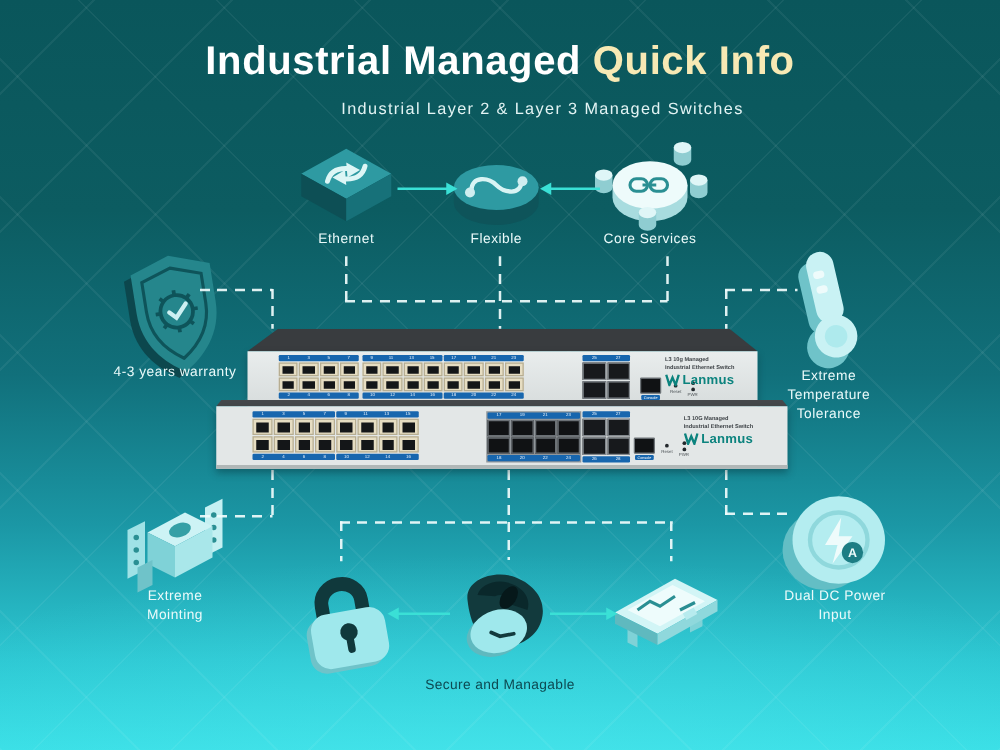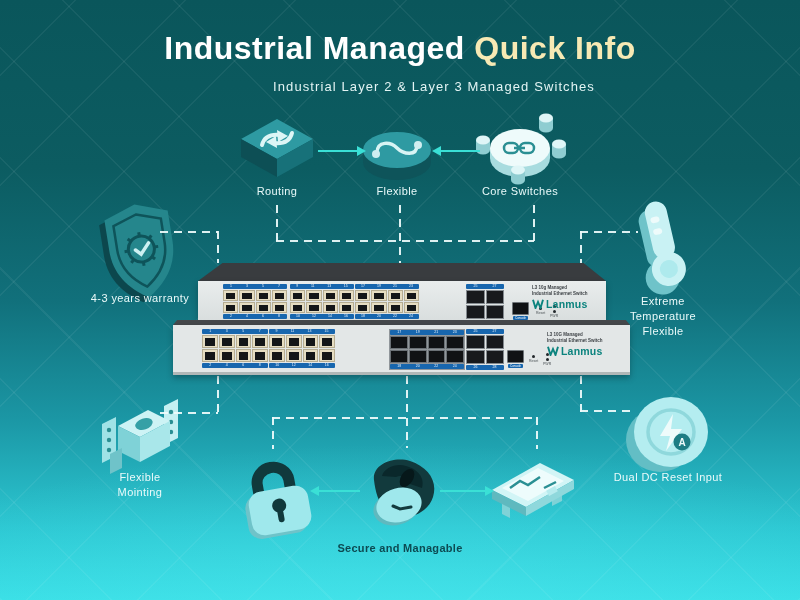--- a/index.html
+++ b/index.html
@@ -9,21 +9,21 @@
       radial-gradient(ellipse 120% 55% at 50% 108%, rgba(80,230,236,0.55), rgba(80,230,236,0) 62%),
       linear-gradient(180deg,#0a565b 0%,#0c5c61 28%,#11707b 50%,#1b97a5 70%,#2cc7d2 88%,#38dfe6 100%);}
   .bg::before{content:"";position:absolute;inset:0;
     background:
       repeating-linear-gradient(45deg, rgba(255,255,255,0.055) 0 1.5px, transparent 1.5px 78px),
       repeating-linear-gradient(-45deg, rgba(255,255,255,0.055) 0 1.5px, transparent 1.5px 78px);}
   .title{position:absolute;top:30px;left:0;width:800px;text-align:center;font-size:32px;font-weight:700;color:#ffffff;letter-spacing:0.5px;}
   .title .accent{color:#f7e9b4;}
   .subtitle{position:absolute;top:79px;left:0;width:800px;text-align:center;font-size:13px;color:#e3f4f4;letter-spacing:1.1px;padding-left:34px;}
   .feat-label{position:absolute;font-size:11px;line-height:1.35;color:#eafafa;text-align:center;letter-spacing:0.4px;}
-  #lbl-secure{color:#0d4a52;font-weight:bold;letter-spacing:0.3px;}
+  #lbl-secure{color:#0d4a52;font-weight:normal;letter-spacing:0.3px;}
   .icon{position:absolute;}
   
   .arrow{position:absolute;height:2px;background:#3ae0d6;}
   .arrow::after{content:"";position:absolute;top:-4px;width:0;height:0;border:5px solid transparent;}
   .arrow.right::after{right:-9px;border-left:9px solid #3ae0d6;}
   .arrow.left::after{left:-9px;border-right:9px solid #3ae0d6;}
   
   .dash-h{position:absolute;height:2px;background:repeating-linear-gradient(90deg,rgba(240,252,252,0.92) 0 8px,transparent 8px 14px);}
   .dash-v{position:absolute;width:2px;background:repeating-linear-gradient(180deg,rgba(240,252,252,0.92) 0 8px,transparent 8px 14px);}
   
@@ -190,27 +190,27 @@
   <path d="M74 42 L84 37 L84 49 L74 54 Z" fill="#7fd2d7"></path>
   <path d="M14 38 L62 11 L96 28 L48 55 Z" fill="#d2f5f6"></path>
   <path d="M14 38 L48 55 L48 64 L14 47 Z" fill="#5fb9bf"></path>
   <path d="M48 55 L96 28 L96 37 L48 64 Z" fill="#8fd8dc"></path>
   <path d="M24 36 L60 16 L86 29 L50 49 Z" fill="#eefcfc"></path>
   <path d="M32 36 L42 29 L50 33 L62 25" stroke="#2a8f93" stroke-width="2.5" fill="none"></path>
   <path d="M66 36 L78 30" stroke="#2a8f93" stroke-width="2.5" fill="none"></path>
   <rect x="69" y="36" width="10" height="6" fill="#b7ebee" transform="rotate(-29 74 39)"></rect>
 </svg>
 
-<div class="feat-label" id="lbl-routing" style="left:227px;top:184px;width:100px">Routing</div>
+<div class="feat-label" id="lbl-routing" style="left:227px;top:184px;width:100px">Ethernet</div>
 <div class="feat-label" id="lbl-switching" style="left:347px;top:184px;width:100px">Flexible</div>
-<div class="feat-label" id="lbl-core" style="left:458px;top:184px;width:124px">Core Switches</div>
+<div class="feat-label" id="lbl-core" style="left:458px;top:184px;width:124px">Core Services</div>
 <div class="feat-label" id="lbl-warranty" style="left:90px;top:291px;width:100px">4-3 years warranty</div>
-<div class="feat-label" id="lbl-temp" style="left:608px;top:294px;width:110px">Extreme Temperature Flexible</div>
-<div class="feat-label" id="lbl-mount" style="left:100px;top:470px;width:80px">Flexible Mointing</div>
-<div class="feat-label" id="lbl-power" style="left:613px;top:470px;width:110px">Dual DC Reset Input</div>
+<div class="feat-label" id="lbl-temp" style="left:608px;top:294px;width:110px">Extreme Temperature Tolerance</div>
+<div class="feat-label" id="lbl-mount" style="left:100px;top:470px;width:80px">Extreme Mointing</div>
+<div class="feat-label" id="lbl-power" style="left:613px;top:470px;width:110px">Dual DC Power Input</div>
 <div class="feat-label" id="lbl-secure" style="left:300px;top:541px;width:200px">Secure and Managable</div>
 
 <div class="arrow right" style="left:318px;top:150px;width:44px"></div>
 <div class="arrow left" style="left:436px;top:150px;width:44px"></div>
 <div class="arrow left" style="left:314px;top:490px;width:46px"></div>
 <div class="arrow right" style="left:440px;top:490px;width:50px"></div>
 
 <div class="dash-v" style="left:276px;top:205px;height:36px"></div>
 <div class="dash-h" style="left:276px;top:240px;width:258px"></div>
 <div class="dash-v" style="left:399px;top:205px;height:58px"></div>

